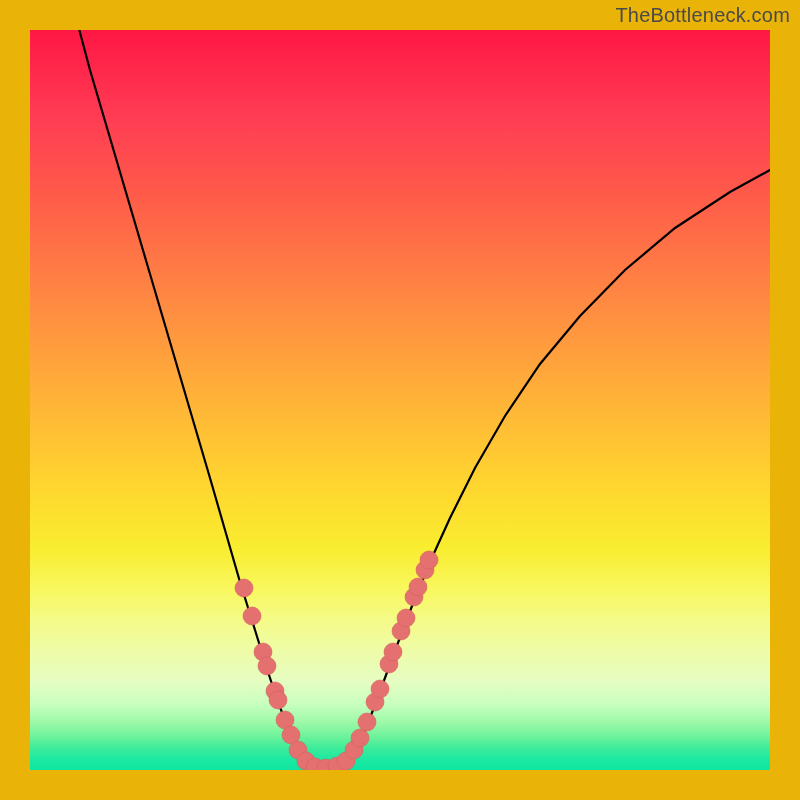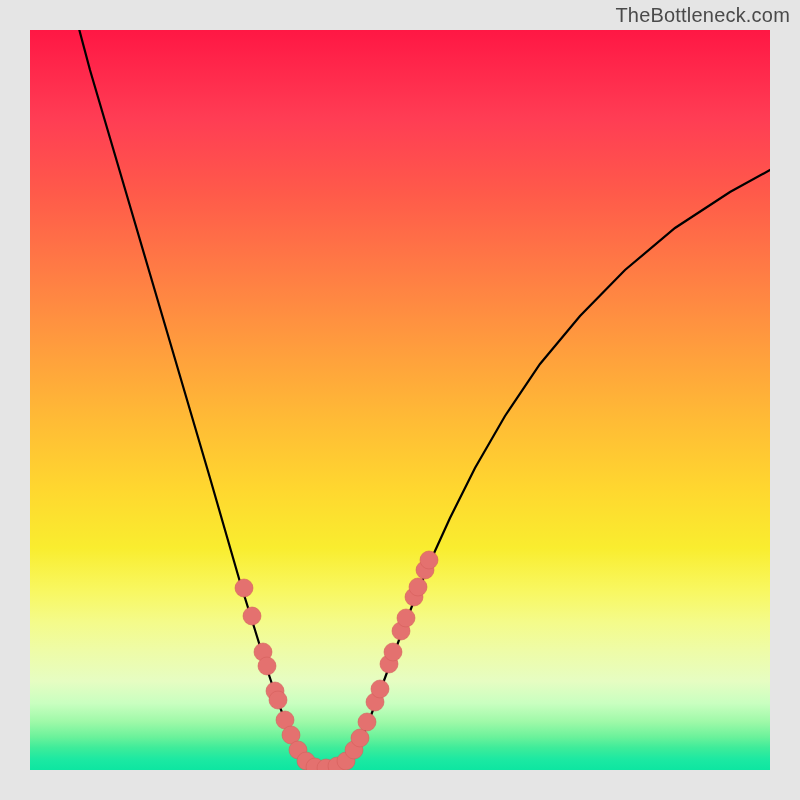--- a/index.html
+++ b/index.html
@@ -8,21 +8,21 @@
     width: 800px;
     height: 800px;
     overflow: hidden;
     background: #000;
     font-family: Arial, Helvetica, sans-serif;
   }
   .frame {
     position: absolute;
     left: 0; top: 0;
     width: 800px; height: 800px;
-    background: #e5e5e5;
+    background: #eab308;
   }
   .plot {
     position: absolute;
     left: 30px;
     top: 30px;
     width: 740px;
     height: 740px;
     overflow: hidden;
   }
   .gradient {

